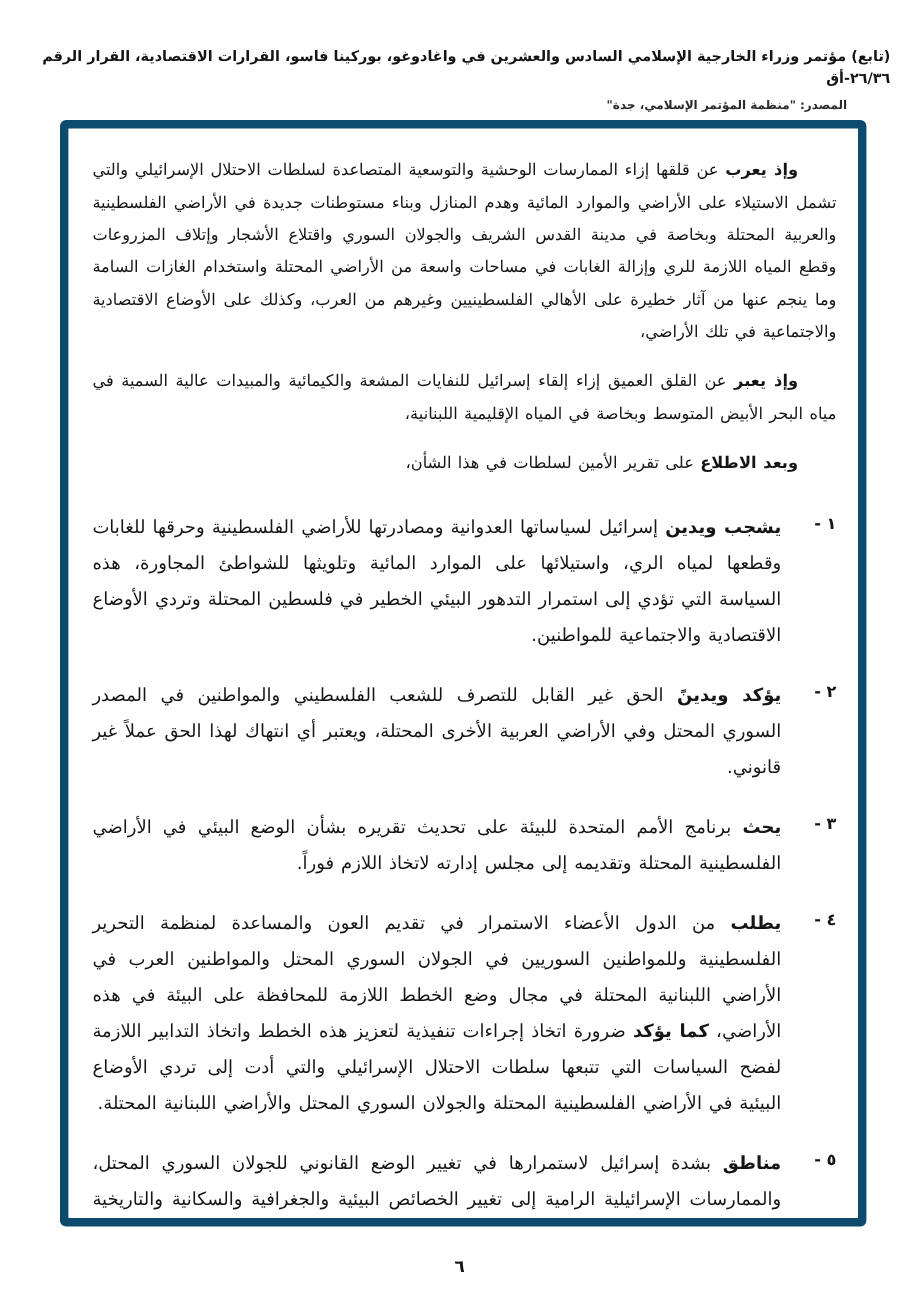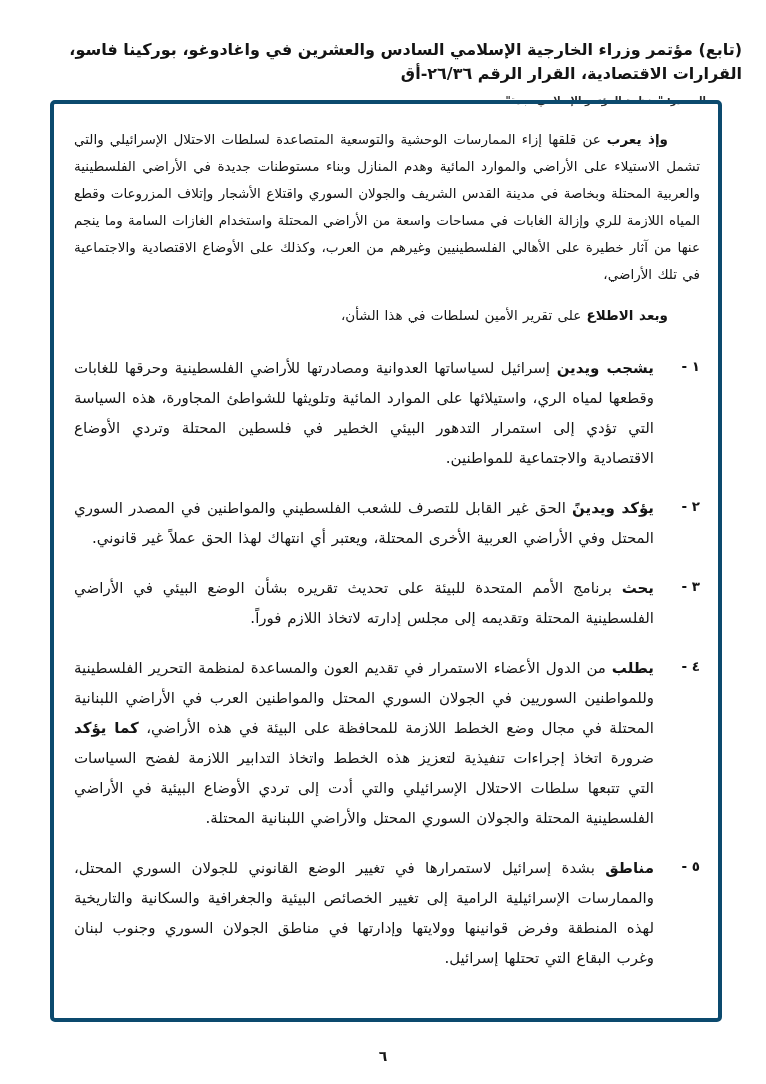--- a/index.html
+++ b/index.html
@@ -17,39 +17,39 @@
     width: 766px;
     height: 1084px;
     direction: rtl;
   }
   .header {
     padding: 38px 24px 0 20px;
     text-align: right;
   }
   .header-line {
     font-weight: bold;
-    font-size: 16px;
+    font-size: 12px;
     line-height: 1.5;
     color: #141414;
     letter-spacing: 0;
   }
   .source-line {
     font-weight: bold;
     font-size: 10px;
     margin-top: 9px;
     margin-right: 36px;
     color: #2b2b2b;
   }
   .frame {
     position: absolute;
     top: 100px;
     right: 44px;
     left: 50px;
     bottom: 62px;
-    border: 4px solid #0c4a6e;
+    border: 7px solid #0c4a6e;
     border-radius: 5px;
     box-sizing: border-box;
     padding: 22px 18px 10px 20px;
     overflow: hidden;
   }
   .para {
     font-size: 13.5px;
     line-height: 2.0;
     text-align: justify;
     margin: 0 0 14px 0;
@@ -98,20 +98,21 @@
 
   <div class="header">
     <div class="header-line">(تابع) مؤتمر وزراء الخارجية الإسلامي السادس والعشرين في واغادوغو، بوركينا فاسو، القرارات الاقتصادية، القرار الرقم ٢٦/٣٦-أق</div>
     <div class="source-line">المصدر: "منظمة المؤتمر الإسلامي، جدة"</div>
   </div>
 
   <div class="frame">
 
     <p class="para"><span class="lead">وإذ يعرب</span><span> عن قلقها إزاء الممارسات الوحشية والتوسعية المتصاعدة لسلطات الاحتلال الإسرائيلي والتي تشمل الاستيلاء على الأراضي والموارد المائية وهدم المنازل وبناء مستوطنات جديدة في الأراضي الفلسطينية والعربية المحتلة وبخاصة في مدينة القدس الشريف والجولان السوري واقتلاع الأشجار وإتلاف المزروعات وقطع المياه اللازمة للري وإزالة الغابات في مساحات واسعة من الأراضي المحتلة واستخدام الغازات السامة وما ينجم عنها من آثار خطيرة على الأهالي الفلسطينيين وغيرهم من العرب، وكذلك على الأوضاع الاقتصادية والاجتماعية في تلك الأراضي،</span></p>
 
+    <p class="para"><span class="lead">وإذ يعبر</span><span> عن القلق العميق إزاء إلقاء إسرائيل للنفايات المشعة والكيمائية والمبيدات عالية السمية في مياه البحر الأبيض المتوسط وبخاصة في المياه الإقليمية اللبنانية،</span></p>
 
     <p class="para"><span class="lead">وبعد الاطلاع</span><span> على تقرير الأمين لسلطات في هذا الشأن،</span></p>
 
     <div class="items">
 
       <div class="item">
         <span class="marker">١ -</span>
         <p class="item-text"><span class="lead">يشجب ويدين</span><span> إسرائيل لسياساتها العدوانية ومصادرتها للأراضي الفلسطينية وحرقها للغابات وقطعها لمياه الري، واستيلائها على الموارد المائية وتلويثها للشواطئ المجاورة، هذه السياسة التي تؤدي إلى استمرار التدهور البيئي الخطير في فلسطين المحتلة وتردي الأوضاع الاقتصادية والاجتماعية للمواطنين.</span></p>
       </div>
 

